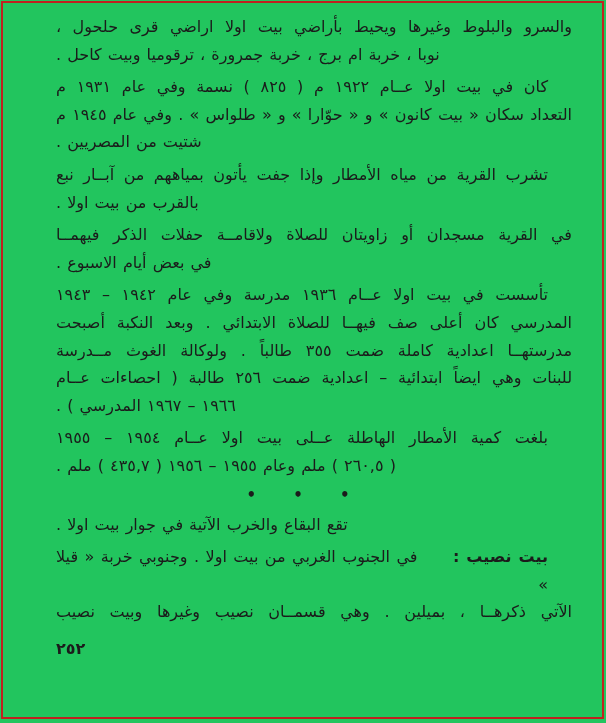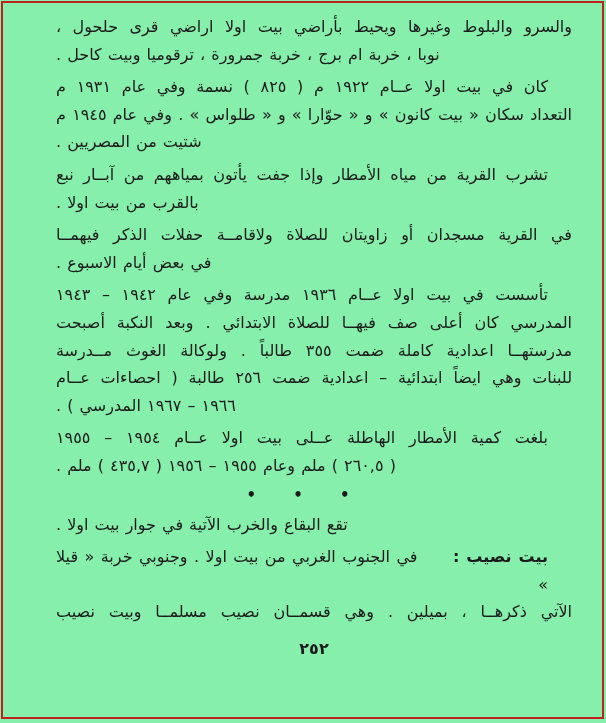--- a/index.html
+++ b/index.html
@@ -7,21 +7,21 @@
     padding: 0;
     width: 606px;
     height: 723px;
     background: #ffffff;
     overflow: hidden;
   }
   .page {
     position: relative;
     width: 606px;
     height: 723px;
-    background: #86efac;
+    background: #22c55e;
     font-family: "DejaVu Sans", sans-serif;
     color: #1b1b1b;
   }
   .page-border {
     position: absolute;
     left: 1px;
     top: 1px;
     right: 2px;
     bottom: 4px;
     border: 2px solid #c0211f;
@@ -51,21 +51,21 @@
   .separator {
     text-align: center;
     font-weight: bold;
     font-size: 15px;
     letter-spacing: 16px;
     padding-right: 16px; 
     margin: 2px 0 6px 0;
     line-height: 20px;
   }
   .footer {
-    text-align: center;
+    text-align: left;
     font-weight: bold;
     font-size: 16px;
     margin-top: 9px;
     direction: rtl;
   }
 </style>
 </head>
 <body>
 
 <div class="page">
@@ -109,19 +109,19 @@
     </div>
 
     <div class="separator">• • •</div>
 
     <div class="para">
       <div class="line indent">تقع البقاع والخرب الآتية في جوار بيت اولا .</div>
     </div>
 
     <div class="para">
       <div class="line full indent"><span class="bold">بيت نصيب :</span><span> في الجنوب الغربي من بيت اولا . وجنوبي خربة « قيلا »</span></div>
-      <div class="line full">الآتي ذكرهــا ، بميلين . وهي قسمــان نصيب مسلمــا وبيت نصيب</div>
+      <div class="line full">الآتي ذكرهــا ، بميلين . وهي قسمــان نصيب وغيرها وبيت نصيب</div>
     </div>
 
     <div class="footer">٢٥٢</div>
 
   </div>
 </div>
 
 </body></html>

